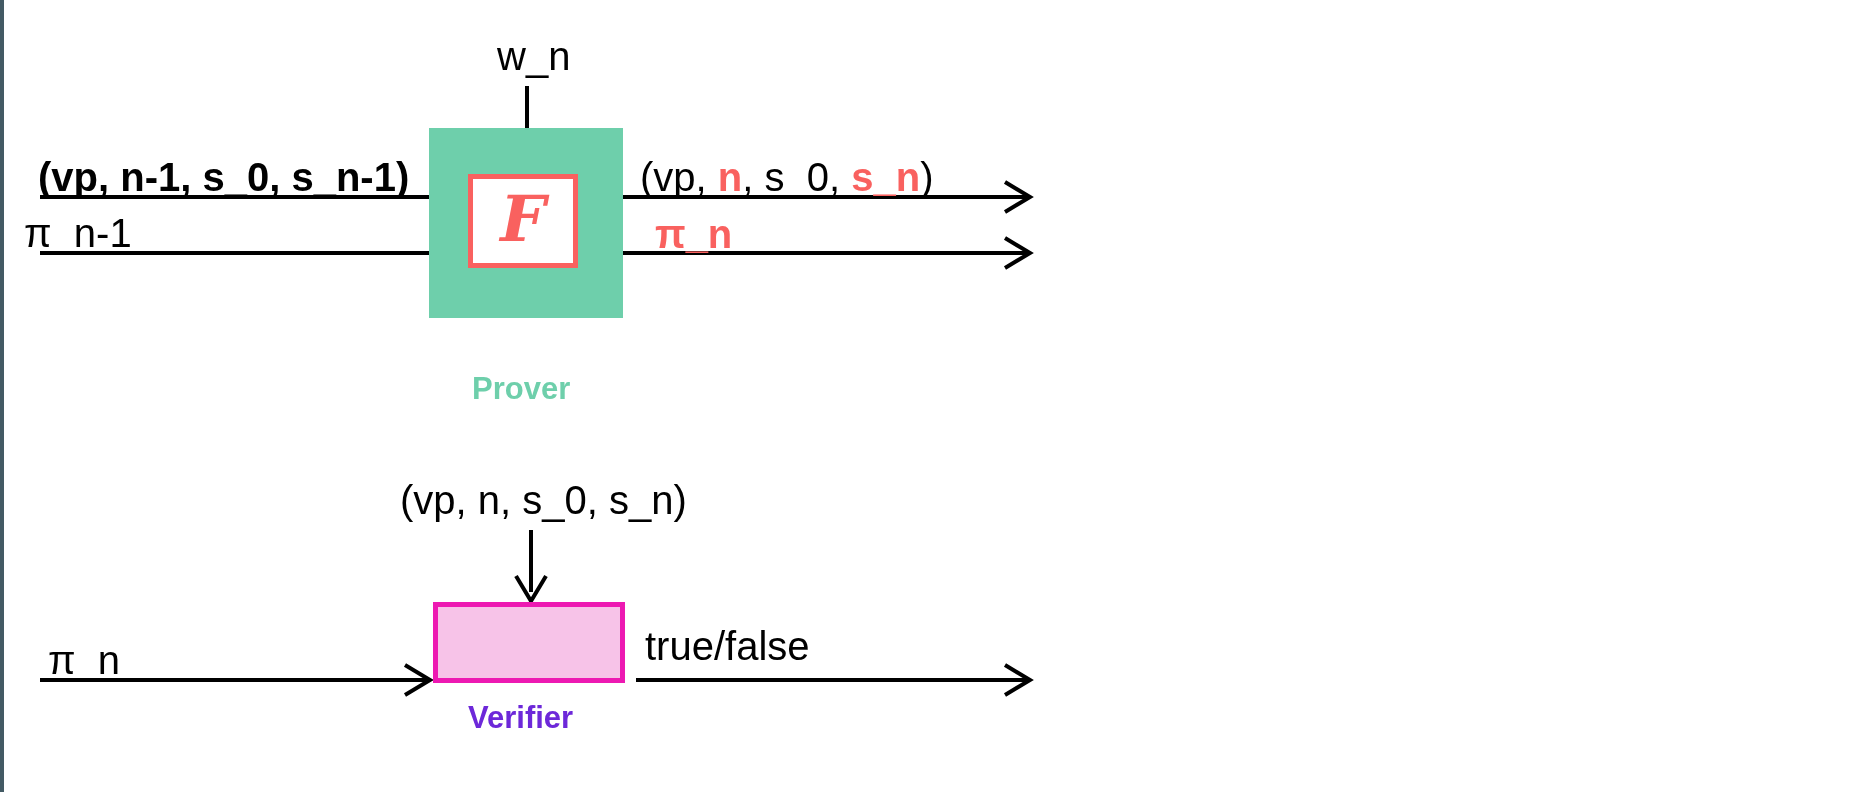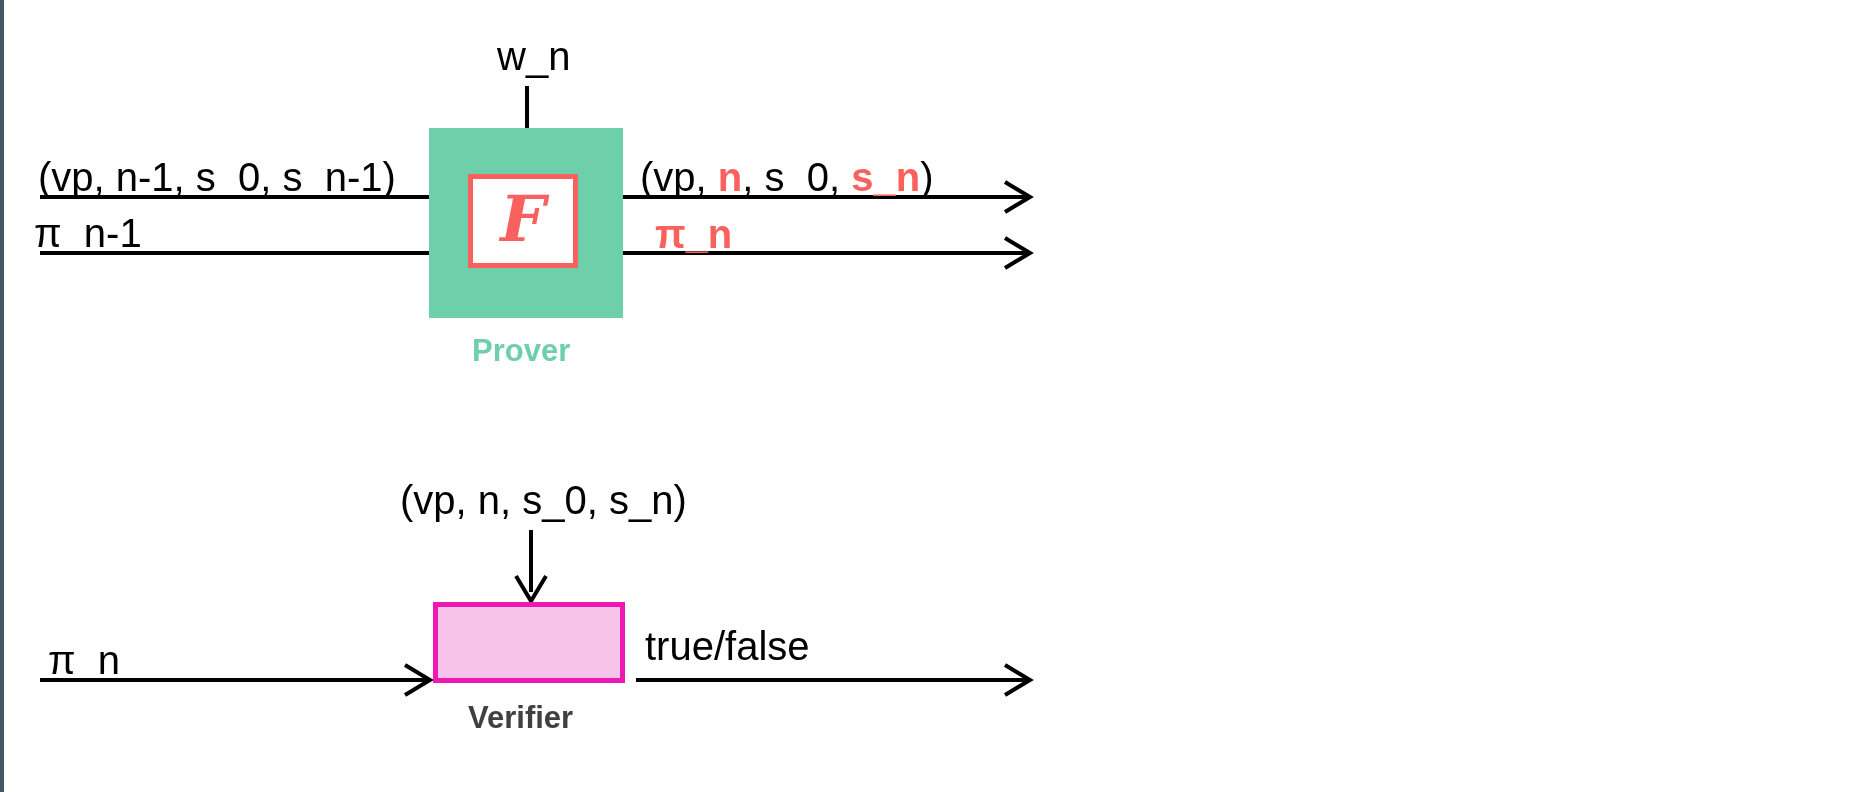--- a/index.html
+++ b/index.html
@@ -62,32 +62,33 @@
     color: #f9615f;
     line-height: 1;
     transform: translateY(-2px);
   }
   .prover-caption {
     position: absolute;
     color: #6ecfab;
     font-weight: bold;
     font-size: 31px;
     white-space: nowrap;
+    margin-top: 38px;
   }
 
   
   .vbox {
     position: absolute;
     background: #f7c3e8;
     border: 5px solid #ed19b2;
     box-sizing: border-box;
   }
   .verifier-caption {
     position: absolute;
-    color: #404040;
+    color: #6d28d9;
     font-weight: bold;
     font-size: 31px;
     white-space: nowrap;
   }
 
   
   #arrows {
     position: absolute;
     left: 0;
     top: 0;
@@ -154,23 +155,23 @@
   <div class="green-panel" style="left:429px; top:128px; width:194px; height:190px;"></div>
 
   <div class="fbox" style="left:468px; top:174px; width:110px; height:94px;">
     <span class="fglyph">F</span>
   </div>
 
   <div class="prover-caption" style="left:472px; top:333px;">Prover</div>
 
   <div class="lbl big" style="left:497px; top:36px;">w_n</div>
 
-  <div class="lbl big" style="left:38px; top:157px;">(vp, n-1, s_0, s_n-1)</div>
+  <div class="lbl big" style="left:38px; top:157px;font-weight:bold;">(vp, n-1, s_0, s_n-1)</div>
 
-  <div class="lbl big" style="left:34px; top:213px;text-align:right;">π_n-1</div>
+  <div class="lbl big" style="left:24px; top:213px;text-align:right;">π_n-1</div>
 
   <div class="lbl big" style="left:640px; top:157px;">
     <span>(vp, </span><span class="red bold">n</span><span>, s_0, </span><span class="red bold">s_n</span><span>)</span>
   </div>
 
   <div class="lbl big red bold" style="left:655px; top:214px;">π_n</div>
 
   <div class="vbox" style="left:433px; top:602px; width:192px; height:81px;"></div>
 
   <div class="verifier-caption" style="left:468px; top:700px;">Verifier</div>

